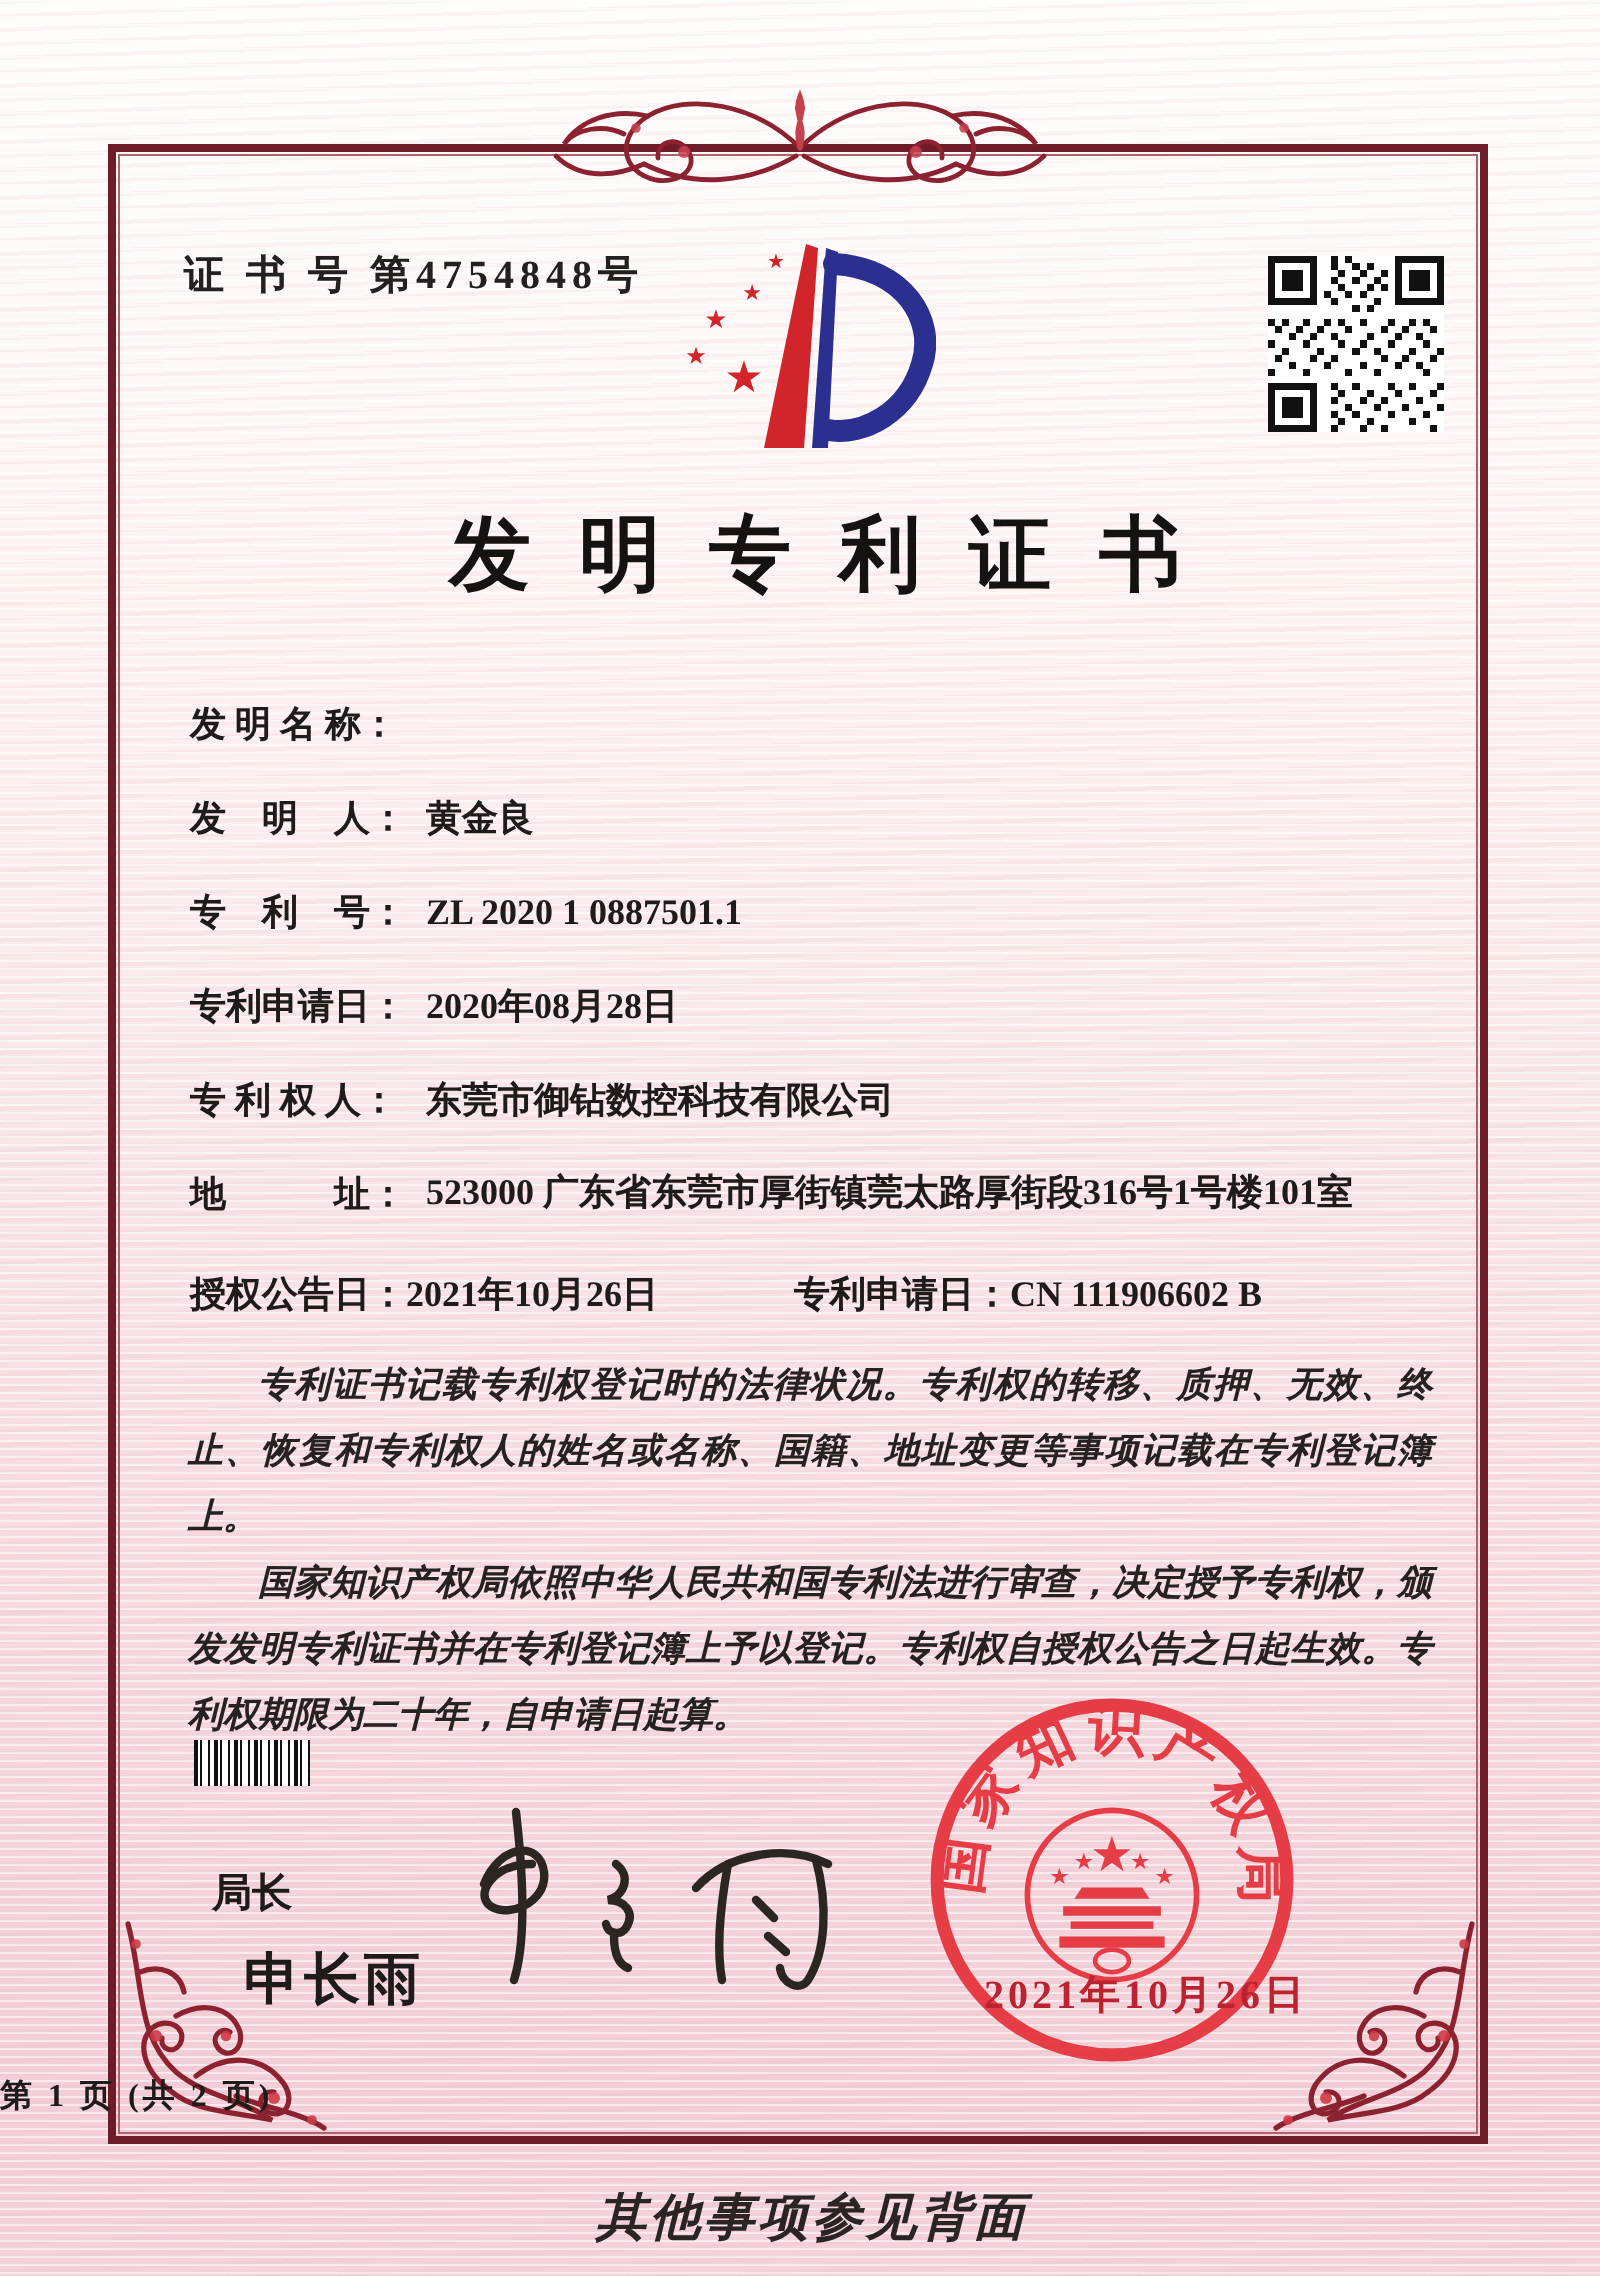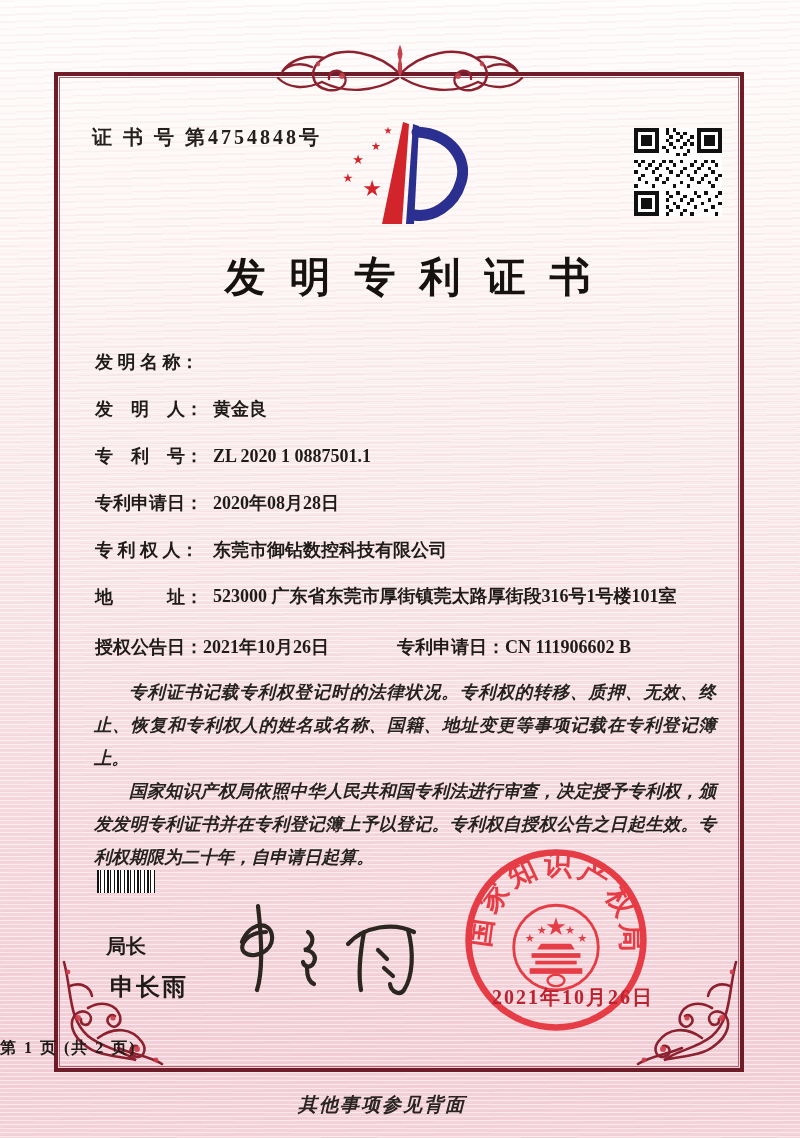--- a/index.html
+++ b/index.html
@@ -51,30 +51,30 @@
     font-size:17.5px; line-height:33px; text-indent:2em; font-weight:600; font-style:italic;
     color:#262220; text-align:justify;
   }
   
   .barcode {
     position:absolute; left:97px; top:870px; width:58px; height:23px;
     background:repeating-linear-gradient(90deg,#111 0 2px,#fff 2px 3px,#111 3px 4px,#fff 4px 7px,#111 7px 8px,#fff 8px 10px);
   }
   .director-title { position:absolute; left:106px; top:933px; font-size:20px; font-weight:700;
     font-family:"Liberation Sans","DejaVu Sans",sans-serif; }
-  .director-name  { position:absolute; left:110px; top:971px; font-size:24px; font-weight:700;
+  .director-name  { position:absolute; left:122px; top:971px; font-size:28px; font-weight:700;
     font-family:"Liberation Sans","DejaVu Sans",sans-serif; letter-spacing:2px; }
   .signature { position:absolute; left:212px; top:898px; width:215px; height:100px; }
   .seal { position:absolute; left:462px; top:846px; width:188px; height:188px; }
   .seal-date {
     position:absolute; left:492px; top:984px; width:170px; font-size:20px; font-weight:700;
     color:#bb2330; letter-spacing:2px; white-space:nowrap;
   }
   .page-info { position:absolute; left:0; right:30px; top:1038px; text-align:left; font-size:16px; font-weight:600; letter-spacing:2px; }
-  .footer-note { position:absolute; left:298px; top:1092px; font-size:19px; font-weight:600; font-style:italic; letter-spacing:2px; color:#2a2522; }
+  .footer-note { position:absolute; left:298px; top:1092px; font-size:25px; font-weight:600; font-style:italic; letter-spacing:2px; color:#2a2522; }
 </style>
 </head>
 <body>
 
 <div class="page">
 
   <div class="frame">
     <div class="frame-inner"></div>
   </div>
 

